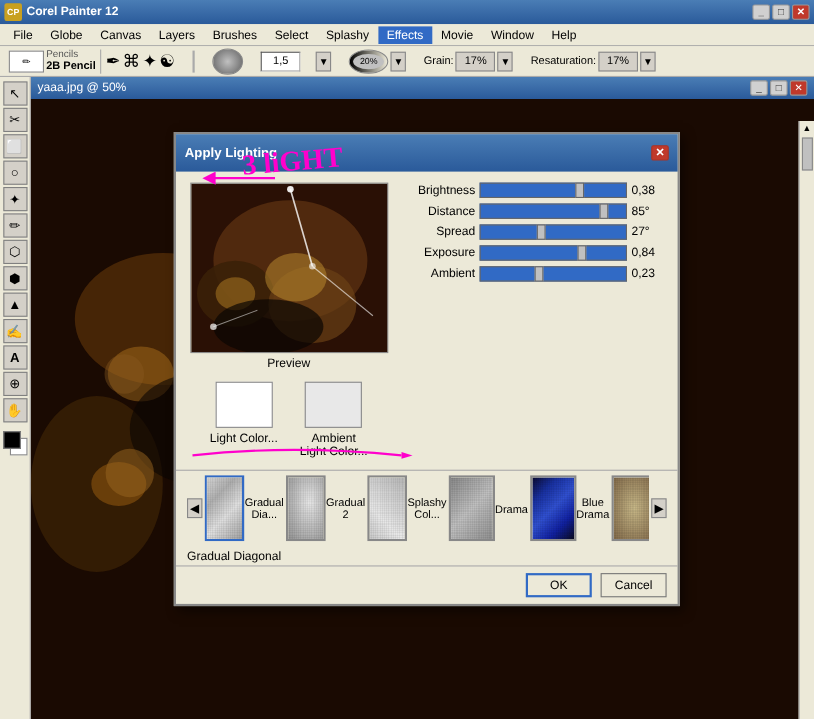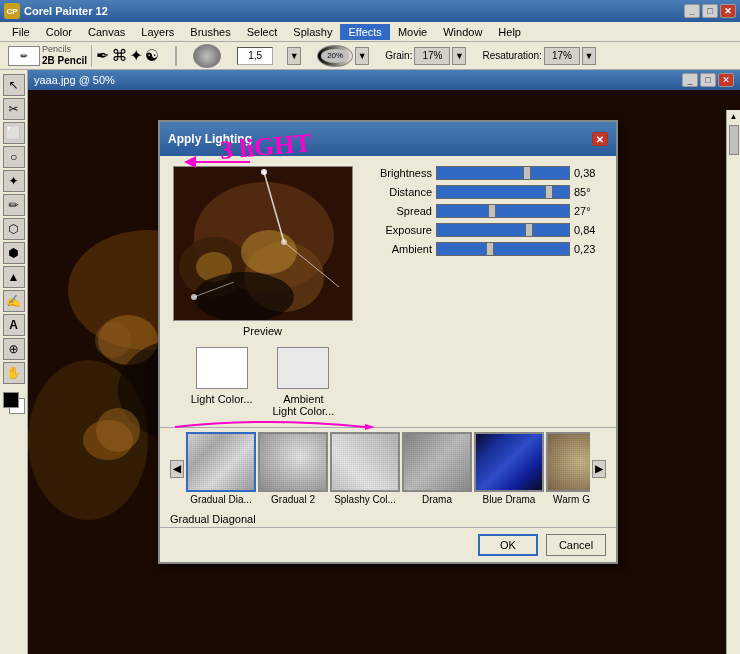--- a/index.html
+++ b/index.html
@@ -262,21 +262,21 @@
       border: 1px solid #888;
       display: flex; align-items: center; justify-content: center;
       cursor: pointer; font-size: 10px; font-weight: bold;
     }
     .presets-strip {
       display: flex; gap: 2px; overflow: hidden;
       flex: 1;
     }
     .preset-item {
       width: 72px;
-      display: flex; flex-direction: column; align-items: center;
+      display: flex; flex-direction: row; align-items: center;
       cursor: pointer;
     }
     .preset-thumb {
       width: 70px; height: 60px;
       border: 2px solid #888;
       position: relative; overflow: hidden;
     }
     .preset-thumb.selected { border-color: #316ac5; border-width: 2px; }
     .preset-name { font-size: 10px; color: #000; text-align: center; margin-top: 2px; }
 
@@ -351,21 +351,21 @@
   <span>Corel Painter 12</span>
   <div class="title-bar-buttons">
     <div class="title-btn">_</div>
     <div class="title-btn">□</div>
     <div class="title-btn" style="background:#c0392b;color:white;">✕</div>
   </div>
 </div>
 
 <div class="menu-bar">
   <span class="menu-item">File</span>
-  <span class="menu-item">Color</span>
+  <span class="menu-item">Globe</span>
   <span class="menu-item">Canvas</span>
   <span class="menu-item">Layers</span>
   <span class="menu-item">Brushes</span>
   <span class="menu-item">Select</span>
   <span class="menu-item">Splashy</span>
   <span class="menu-item menu-effects">Effects</span>
   <span class="menu-item">Movie</span>
   <span class="menu-item">Window</span>
   <span class="menu-item">Help</span>
 </div>

